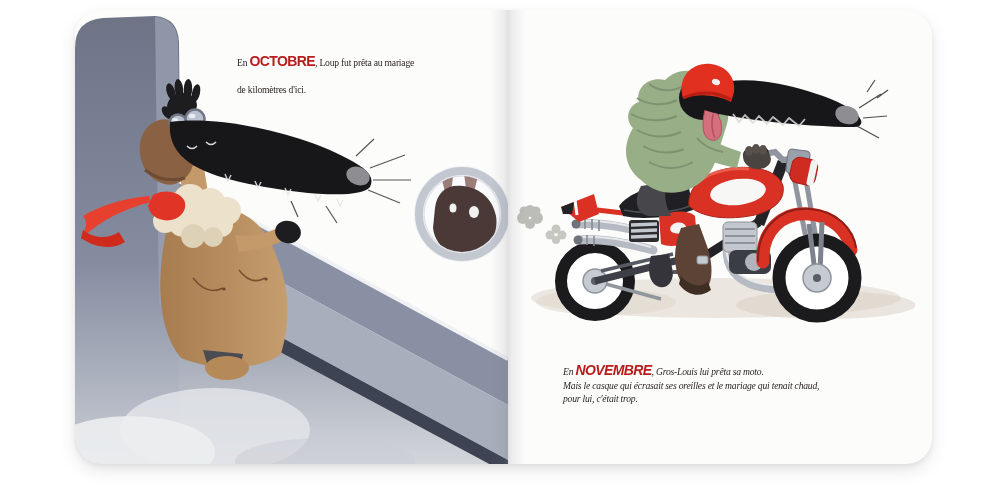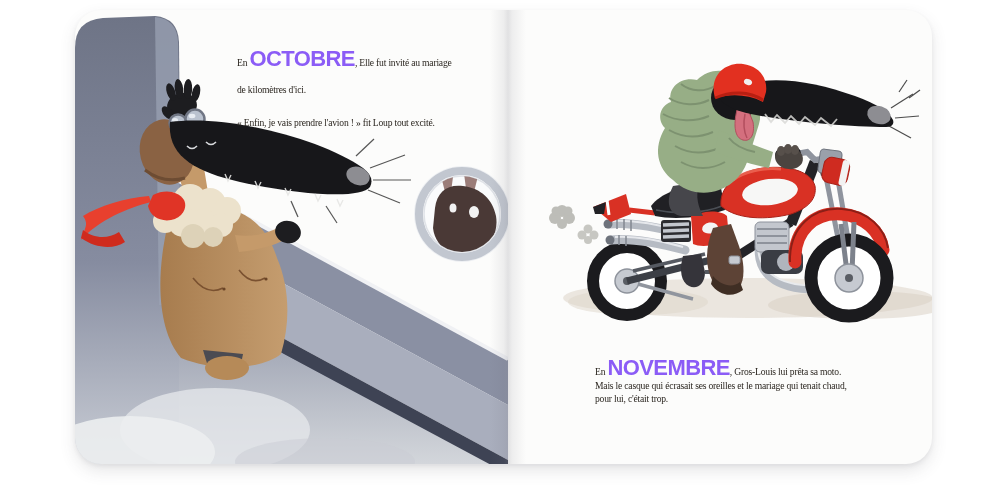--- a/index.html
+++ b/index.html
@@ -4,32 +4,32 @@
 <style>
   html,body{margin:0;padding:0;background:#ffffff;}
   .stage{position:relative;width:1000px;height:500px;background:#ffffff;overflow:hidden;
          font-family:"Liberation Serif", serif;}
   .book{position:absolute;left:75px;top:10px;width:857px;height:454px;
         background:#fcfcfb;border-radius:26px;
         box-shadow:0 7px 16px rgba(70,70,80,.13), 0 2px 4px rgba(70,70,80,.08);
         overflow:hidden;}
   .page{position:absolute;top:0;height:454px;}
   .page-left{left:0;width:433px;}
-  .page-right{left:448px;width:424px;}
+  .page-right{left:416px;width:424px;font-style:italic;}
   .page svg{position:absolute;left:0;top:0;}
   .gutter{position:absolute;left:415px;top:0;width:36px;height:454px;pointer-events:none;
     background:linear-gradient(90deg,rgba(110,110,122,0) 0%,rgba(110,110,122,.10) 38%,
       rgba(130,130,140,.22) 50%,rgba(110,110,122,.10) 62%,rgba(110,110,122,0) 100%);}
   .para{position:absolute;margin:0;color:#2b2620;font-size:9.6px;line-height:13.5px;
         letter-spacing:-0.2px;}
   .text-left1{left:162px;top:46px;width:285px;}
   .text-left2{left:162px;top:106px;width:285px;}
   .text-right1{left:72px;top:355px;width:330px;}
-  .month{font-family:"Liberation Sans", sans-serif;font-weight:800;font-size:22px;
-         letter-spacing:-0.6px;line-height:0;color:#8b5cf6;}
+  .month{font-family:"Liberation Sans", sans-serif;font-weight:800;font-size:14px;
+         letter-spacing:-0.6px;line-height:0;color:#b91c1c;}
 </style>
 </head>
 <body>
 
 <div class="stage">
   <div class="book">
 
     <div class="page page-left">
       <svg width="433" height="454" viewBox="0 0 433 454">
         <defs>
@@ -154,25 +154,24 @@
             </g>
             <path d="M360,198 C362,182 372,174 388,176 C406,178 418,190 421,206 C424,224 414,240 396,244 C376,248 360,236 358,218 Z" fill="#4a3936"></path>
             <ellipse cx="378" cy="198" rx="3.5" ry="4.5" fill="#f2f2f2"></ellipse>
             <ellipse cx="399" cy="202" rx="5" ry="6" fill="#f2f2f2"></ellipse>
           </g>
         </g>
       </svg>
 
       <p class="para text-left1">
         <span>En</span>
-        <span class="month">OCTOBRE</span><span>, Elle fut invité au mariage</span><br>
+        <span class="month">OCTOBRE</span><span>, Loup fut prêta au mariage</span><br>
         <br>
         <span>de kilomètres d'ici.</span>
       </p>
-      <p class="para text-left2">« Enfin, je vais prendre l'avion ! » fit Loup tout excité.</p>
     </div>
 
     <div class="page page-right">
       <svg width="424" height="454" viewBox="0 0 424 454">
 
         <g>
           <ellipse cx="225" cy="288" rx="185" ry="20" fill="#dcd3c8" opacity=".55"></ellipse>
           <ellipse cx="335" cy="295" rx="90" ry="14" fill="#d8cec2" opacity=".5"></ellipse>
           <ellipse cx="115" cy="292" rx="70" ry="13" fill="#ded5ca" opacity=".5"></ellipse>
         </g>

